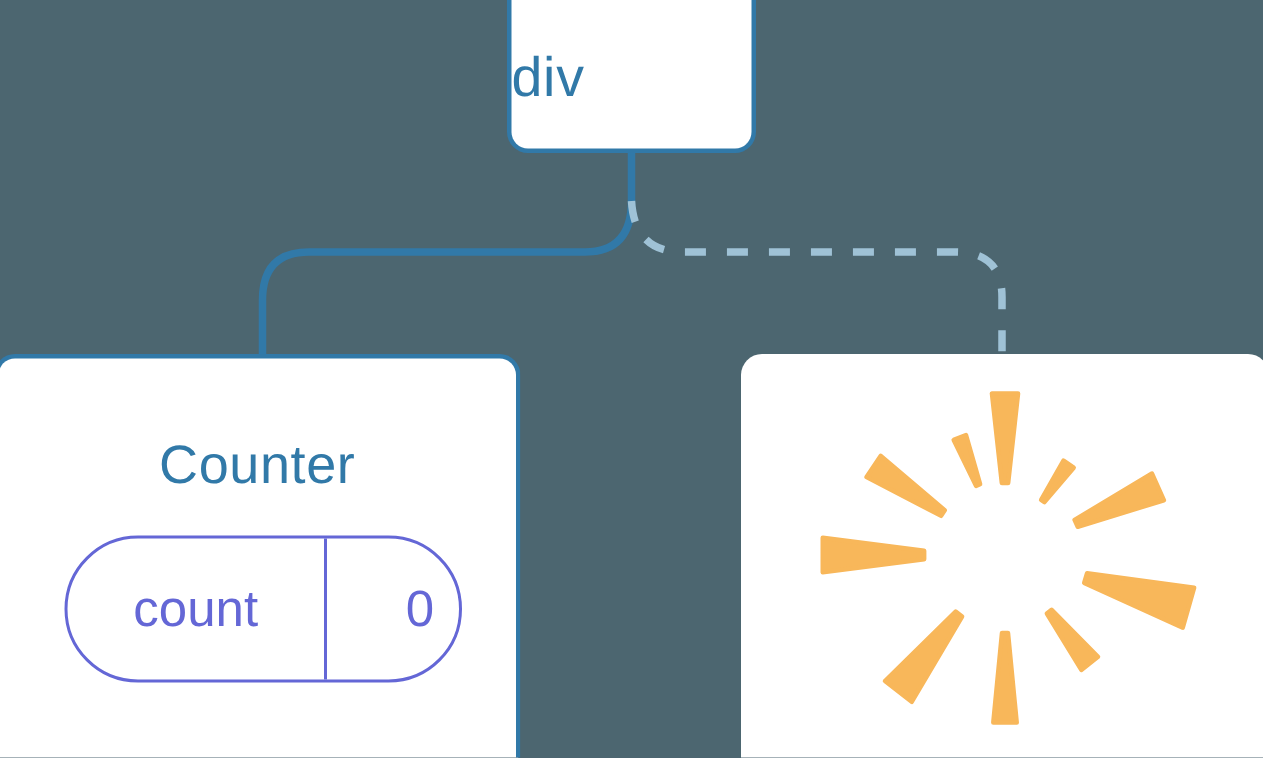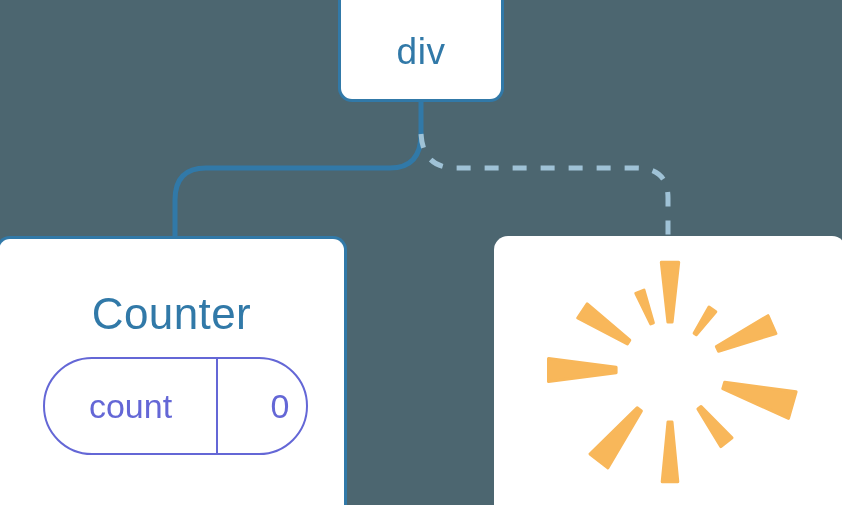--- a/index.html
+++ b/index.html
@@ -42,21 +42,21 @@
   .card-div {
     left: 338px;
     top: 0px;
     width: 166px;
     height: 102px;
     border: 3px solid #3179a8;
     border-top: none;
     border-radius: 0 0 14px 14px;
     display: flex;
     align-items: center;
-    justify-content: center;
+    justify-content: flex-start;
   }
   .card-div .node-label {
     font-size: 37px;
     color: #3179a8;
     letter-spacing: 0.5px;
     line-height: 1;
     position: relative;
     top: 2px;
   }
 
@@ -68,21 +68,21 @@
     border: 3px solid #3179a8;
     border-bottom: none;
     border-radius: 14px 14px 0 0;
   }
   .card-counter .node-label {
     position: absolute;
     left: 0;
     right: 0;
     top: 50px;
     text-align: center;
-    font-size: 44px;
+    font-size: 36px;
     color: #3179a8;
     letter-spacing: 0.4px;
   }
 
   
   .state-pill {
     position: absolute;
     left: 44px;
     top: 118px;
     width: 265px;

